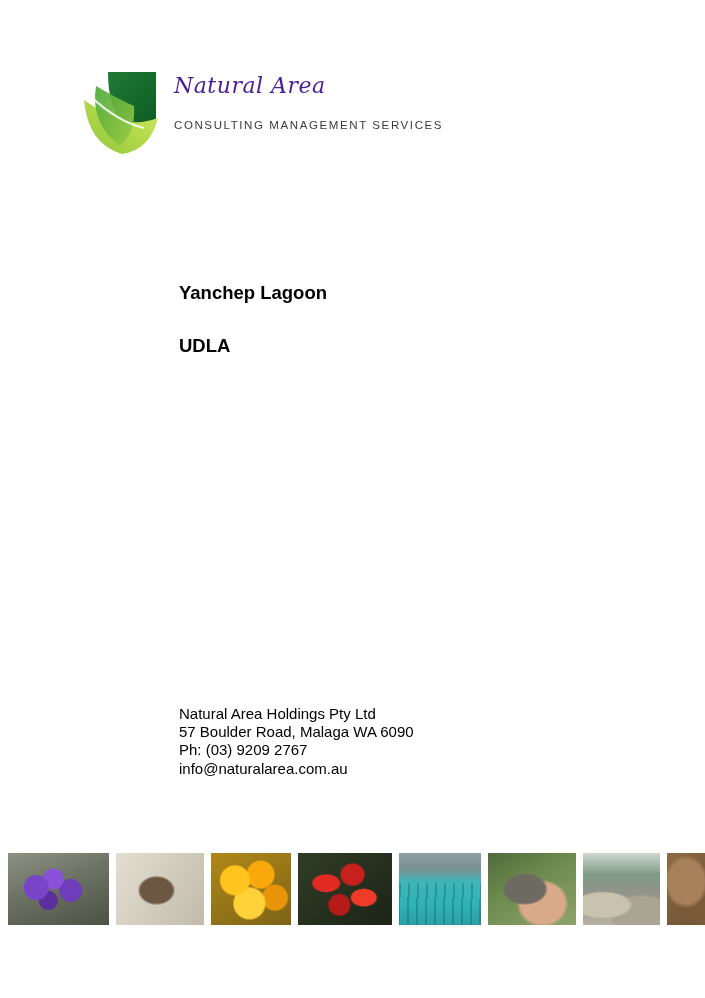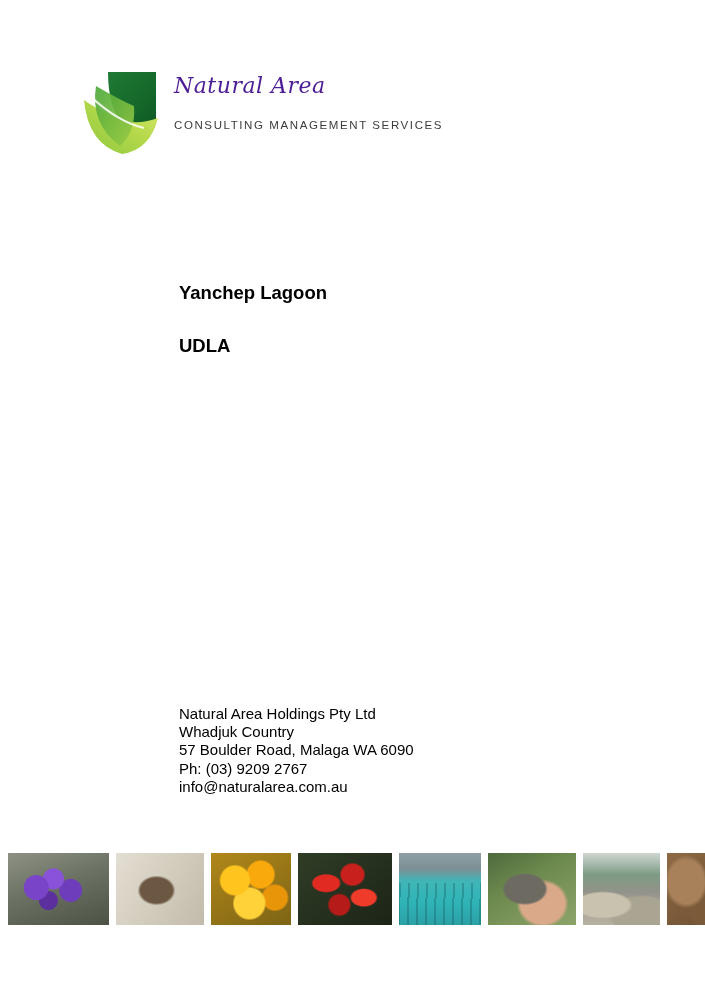--- a/index.html
+++ b/index.html
@@ -228,21 +228,20 @@
   </div>
 </div>
 
 <div class="title-block">
   <div class="title-line">Yanchep Lagoon</div>
   <div class="title-line">UDLA</div>
 </div>
 
 <div class="address-block">
   <div class="address-line">Natural Area Holdings Pty Ltd</div>
-  <div class="address-line">Whadjuk Country</div>
   <div class="address-line">57 Boulder Road, Malaga WA 6090</div>
   <div class="address-line">Ph: (03) 9209 2767</div>
   <div class="address-line">info@naturalarea.com.au</div>
 </div>
 
 <div class="photo-strip">
   <div class="photo w1 p1"></div>
   <div class="photo w2 p2"></div>
   <div class="photo w3 p3"></div>
   <div class="photo w4 p4"></div>

